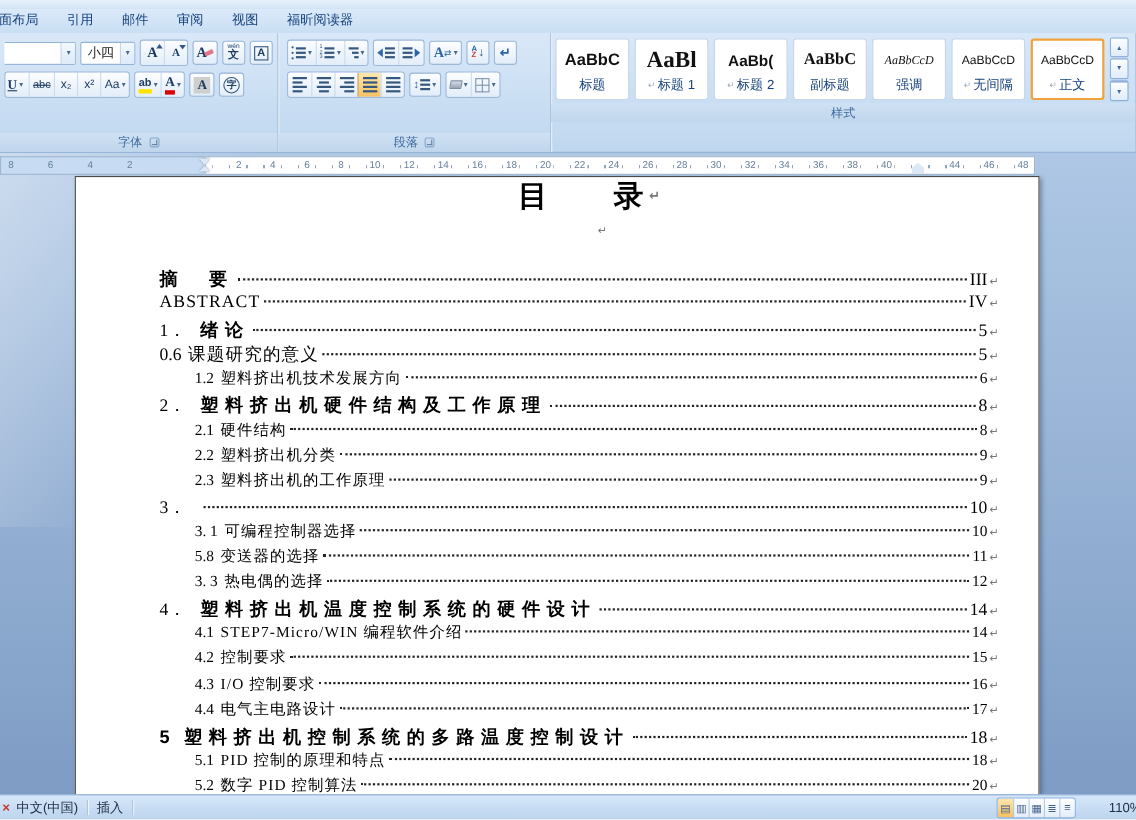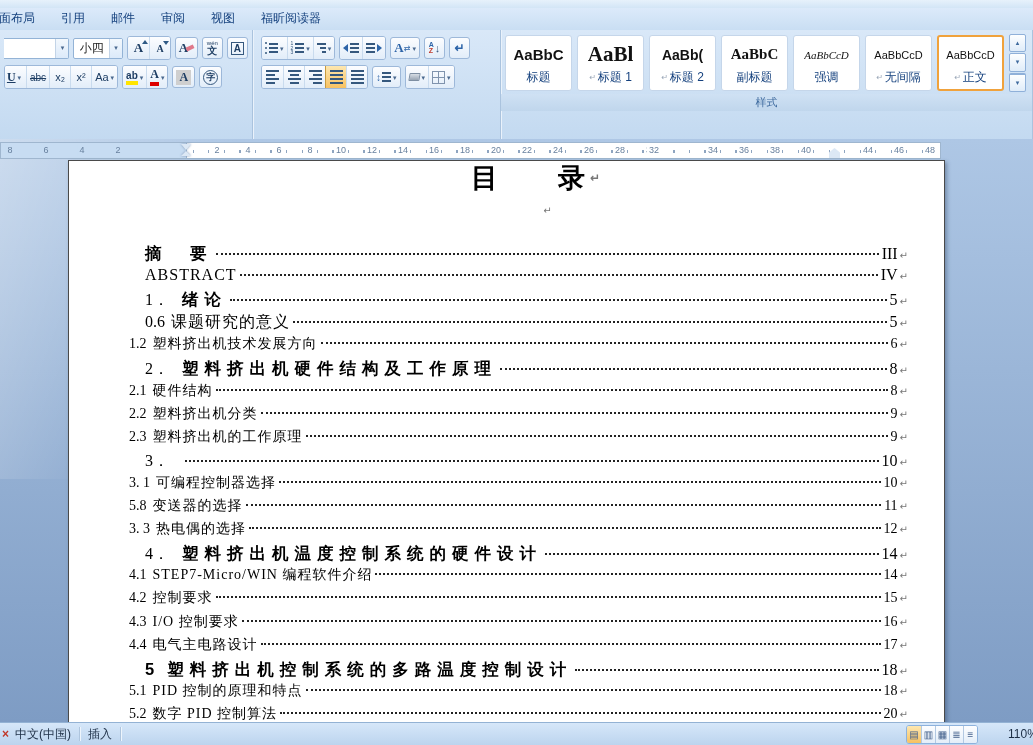--- a/index.html
+++ b/index.html
@@ -8,21 +8,21 @@
        font-family:"Liberation Sans",sans-serif;background:#b9d0ea}
 
   
   .titlebar{height:8px;background:linear-gradient(#e7f1fb,#d3e5f6)}
   .tabrow{height:22px;display:flex;align-items:flex-end;
           background:linear-gradient(#dceafa,#c9def3);padding-left:0}
   .tab{font-size:12px;color:#15417e;padding:3px 13px;white-space:nowrap;cursor:default}
   .tab.partial{padding-left:1px;margin-left:-2px}
 
   
-  .ribbon{height:130px;display:flex;border-bottom:1px solid #8fb0d5;
+  .ribbon{height:109px;display:flex;border-bottom:1px solid #8fb0d5;
           background:linear-gradient(#d9e8f8,#bfd7ef)}
   .rgroup{display:flex;flex-direction:column;border-right:1px solid #aac3de;
           box-shadow:1px 0 0 #eaf2fb}
   .rbody{flex:1;padding:6px 4px 2px}
   .rlabel{height:17px;font-size:11px;color:#3e6a9e;display:flex;align-items:center;
           justify-content:center;gap:6px;background:linear-gradient(#cfe1f4,#c0d6ec)}
   .launcher{width:9px;height:9px;border:1px solid #8aa5c5;border-radius:2px;position:relative}
   .launcher::after{content:"";position:absolute;right:1px;bottom:1px;width:4px;height:4px;
           border-right:1px solid #5d7ea6;border-bottom:1px solid #5d7ea6}
   .rrow{display:flex;align-items:center;gap:4px;margin-bottom:5px}
@@ -132,21 +132,21 @@
         border:1px solid #4a4a4a;box-shadow:2px 2px 4px rgba(35,55,85,.4);overflow:hidden}
   .doc-title{height:34px;text-align:center;padding-left:60px;
         font:bold 27px "Liberation Serif",serif;letter-spacing:2px;color:#000;
         display:flex;align-items:center;justify-content:center}
   .doc-title .pmark{font-size:12px;margin-left:3px}
   .empty-para{height:30px;text-align:center;padding-left:80px;color:#777;font-size:11px;
         display:flex;align-items:center;justify-content:center}
   .toc{margin-top:18px}
   .toc-line{display:flex;align-items:baseline;height:23.1px;margin-left:76px;margin-right:36px;
         font-family:"Liberation Serif",serif;font-size:16px;color:#000}
-  .toc-line.lvl1{margin-left:60px;font-size:14px}
+  .toc-line.lvl1{margin-left:108px;font-size:14px}
   .t-num{white-space:pre;margin-right:6px}
   .t-label{white-space:pre;letter-spacing:1px}
   .boldcn .t-num{margin-right:13px}
   .boldcn .t-label{font-family:"Liberation Sans",sans-serif;font-weight:bold;font-size:16.5px;letter-spacing:6px}
   .numbold .t-num{font-family:"Liberation Sans",sans-serif;font-weight:bold;font-size:16.5px}
   .latin .t-label{letter-spacing:1px}
   .leader{flex:1;min-width:12px;border-bottom:2px dotted #222;margin:0 3px;transform:translateY(-4px)}
   .t-page{white-space:pre}
   .pmark{font-size:10px;color:#777;margin-left:2px;font-family:"DejaVu Sans",sans-serif}
 
@@ -464,21 +464,21 @@
         <span class="rnum" style="left: 372px;">12</span>
         <span class="rnum" style="left: 403px;">14</span>
         <span class="rnum" style="left: 434px;">16</span>
         <span class="rnum" style="left: 465px;">18</span>
         <span class="rnum" style="left: 496px;">20</span>
         <span class="rnum" style="left: 527px;">22</span>
         <span class="rnum" style="left: 558px;">24</span>
         <span class="rnum" style="left: 589px;">26</span>
         <span class="rnum" style="left: 620px;">28</span>
         <span class="rnum" style="left: 651px;">30</span>
-        <span class="rnum" style="left: 654px;">32</span>
+        <span class="rnum" style="left: 682px;">32</span>
         <span class="rnum" style="left: 713px;">34</span>
         <span class="rnum" style="left: 744px;">36</span>
         <span class="rnum" style="left: 775px;">38</span>
         <span class="rnum" style="left: 806px;">40</span>
         <span class="rnum" style="left: 868px;">44</span>
         <span class="rnum" style="left: 899px;">46</span>
         <span class="rnum" style="left: 930px;">48</span>
       </div>
 
     <div class="page">

